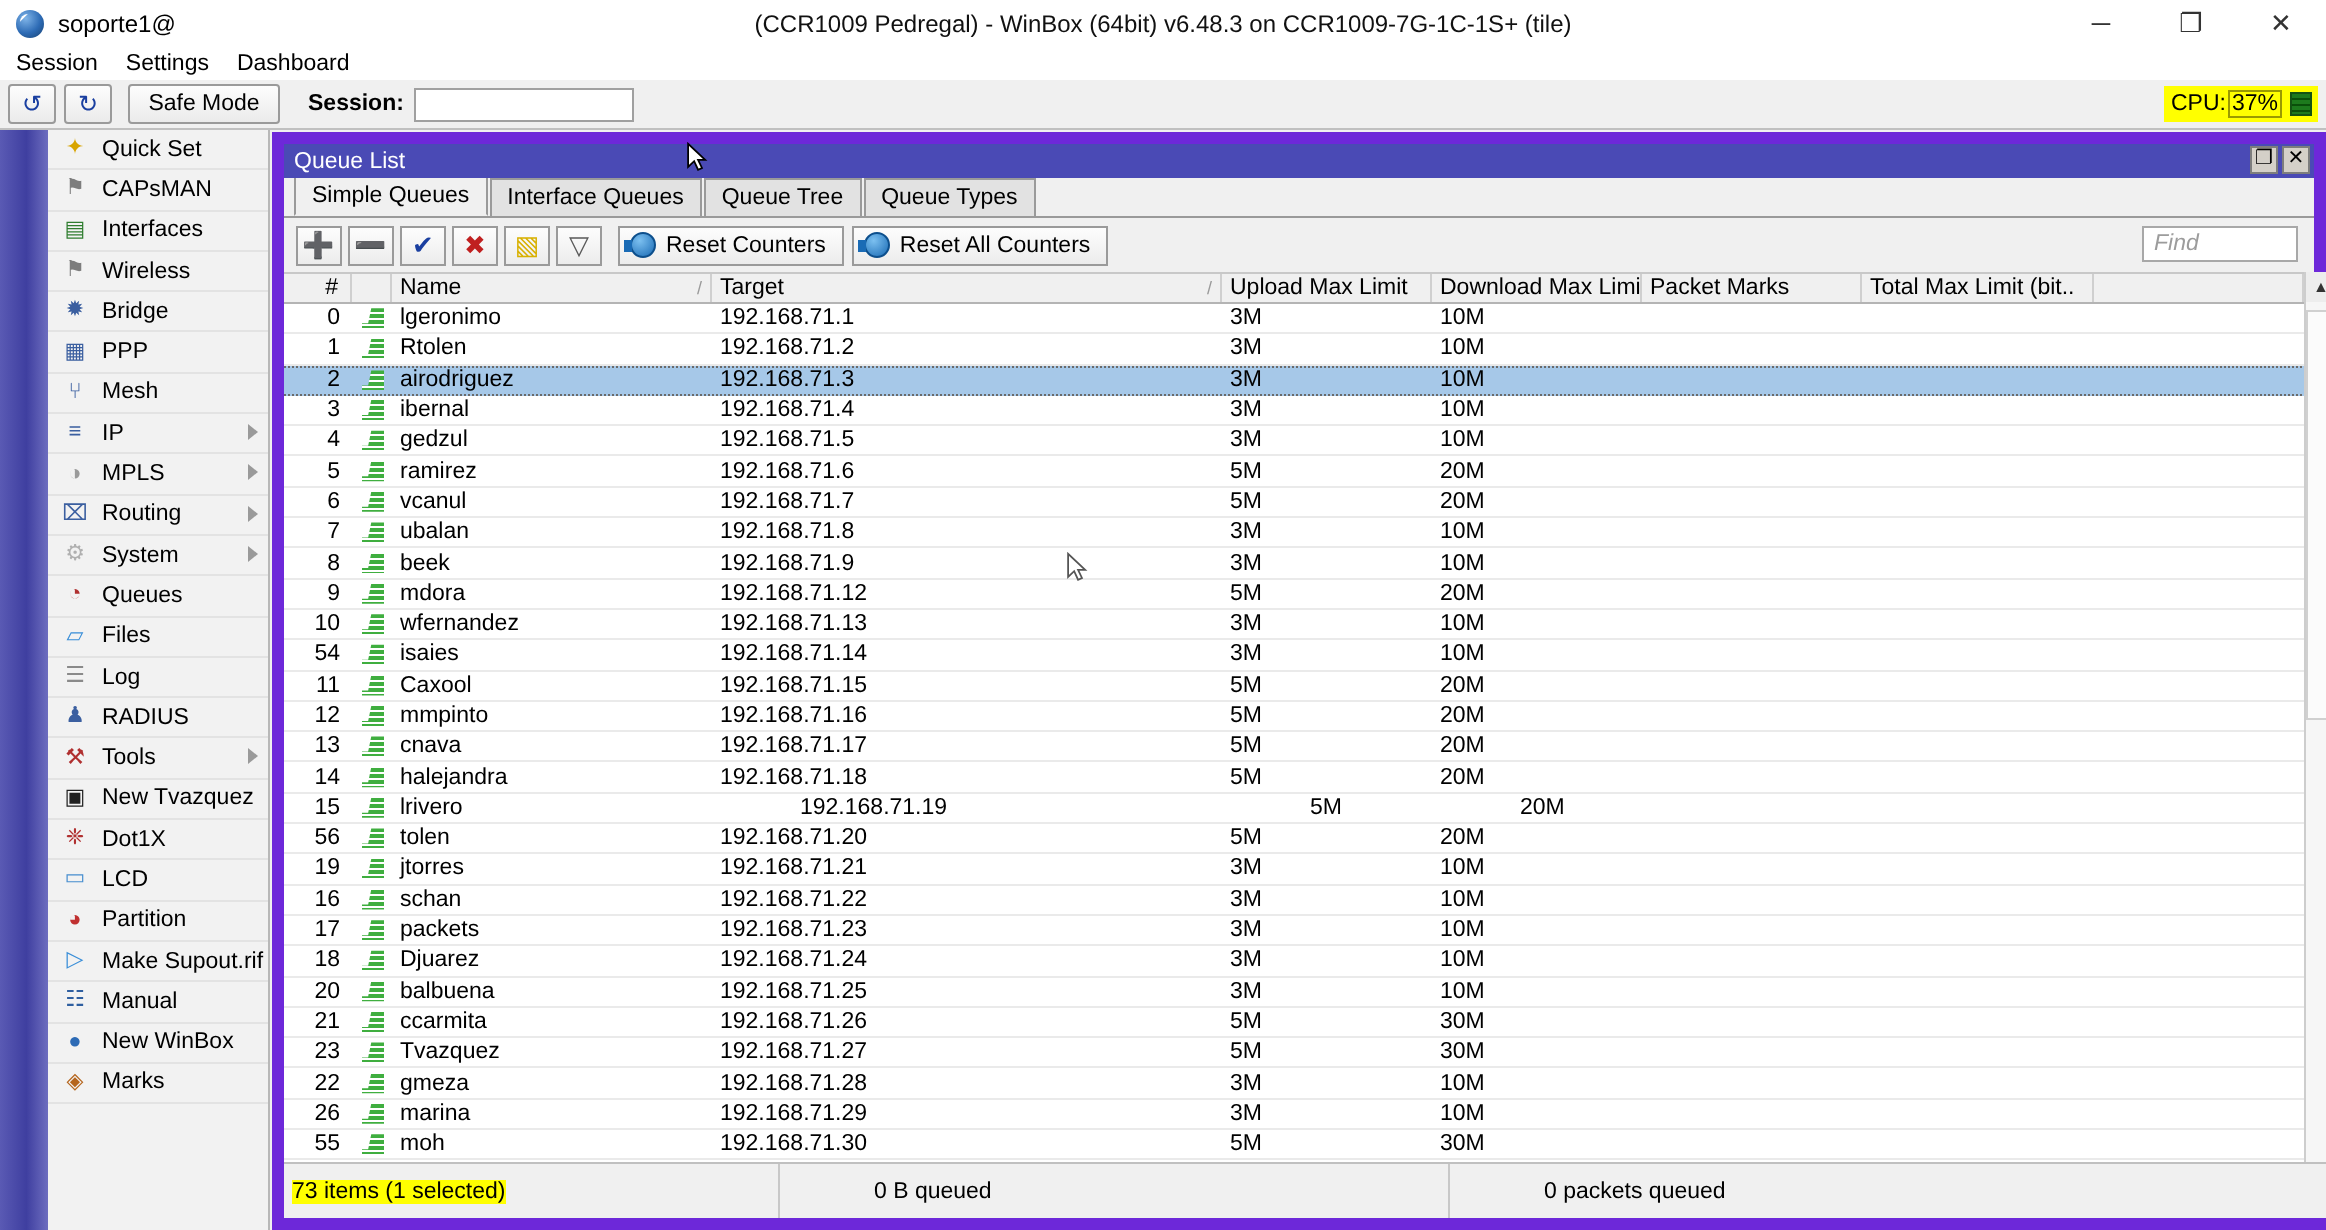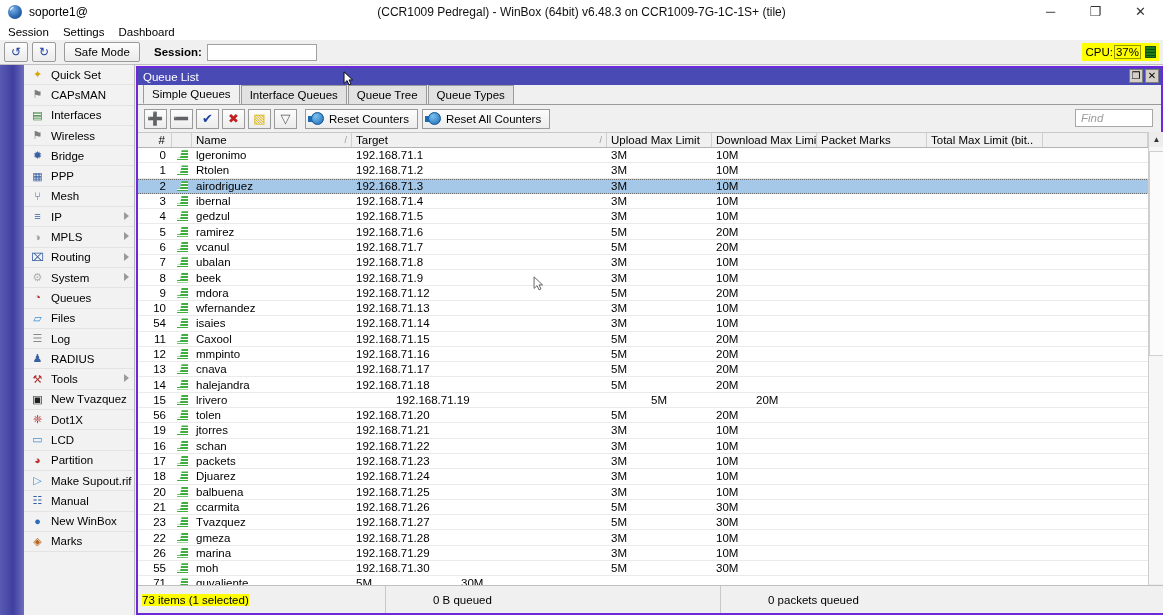--- a/index.html
+++ b/index.html
@@ -101,21 +101,21 @@
   }
   .arrow {
     position: absolute; right: 5px; top: 5px;
     width: 0; height: 0; border-left: 5px solid #9a9a9a;
     border-top: 4px solid transparent; border-bottom: 4px solid transparent;
   }
 
   
   .qwin {
     position: absolute; left: 136px; top: 66px; width: 1027px; height: 549px;
-    background: #f0f0f0; border: 2px solid #6d28d9;
+    background: #f0f0f0; border: 6px solid #6d28d9;
   }
   .qtitle {
     height: 17px; background: #4a4ab5; color: #fff;
     display: flex; align-items: center; padding-left: 5px; font-size: 11.5px;
     position: relative;
   }
   .qtitle-btns { position: absolute; right: 2px; top: 1px; display: flex; gap: 2px; }
   .qt-btn {
     width: 14px; height: 14px; background: #d4d0c8; border: 1px solid #7d7d7d;
     display: flex; align-items: center; justify-content: center;

